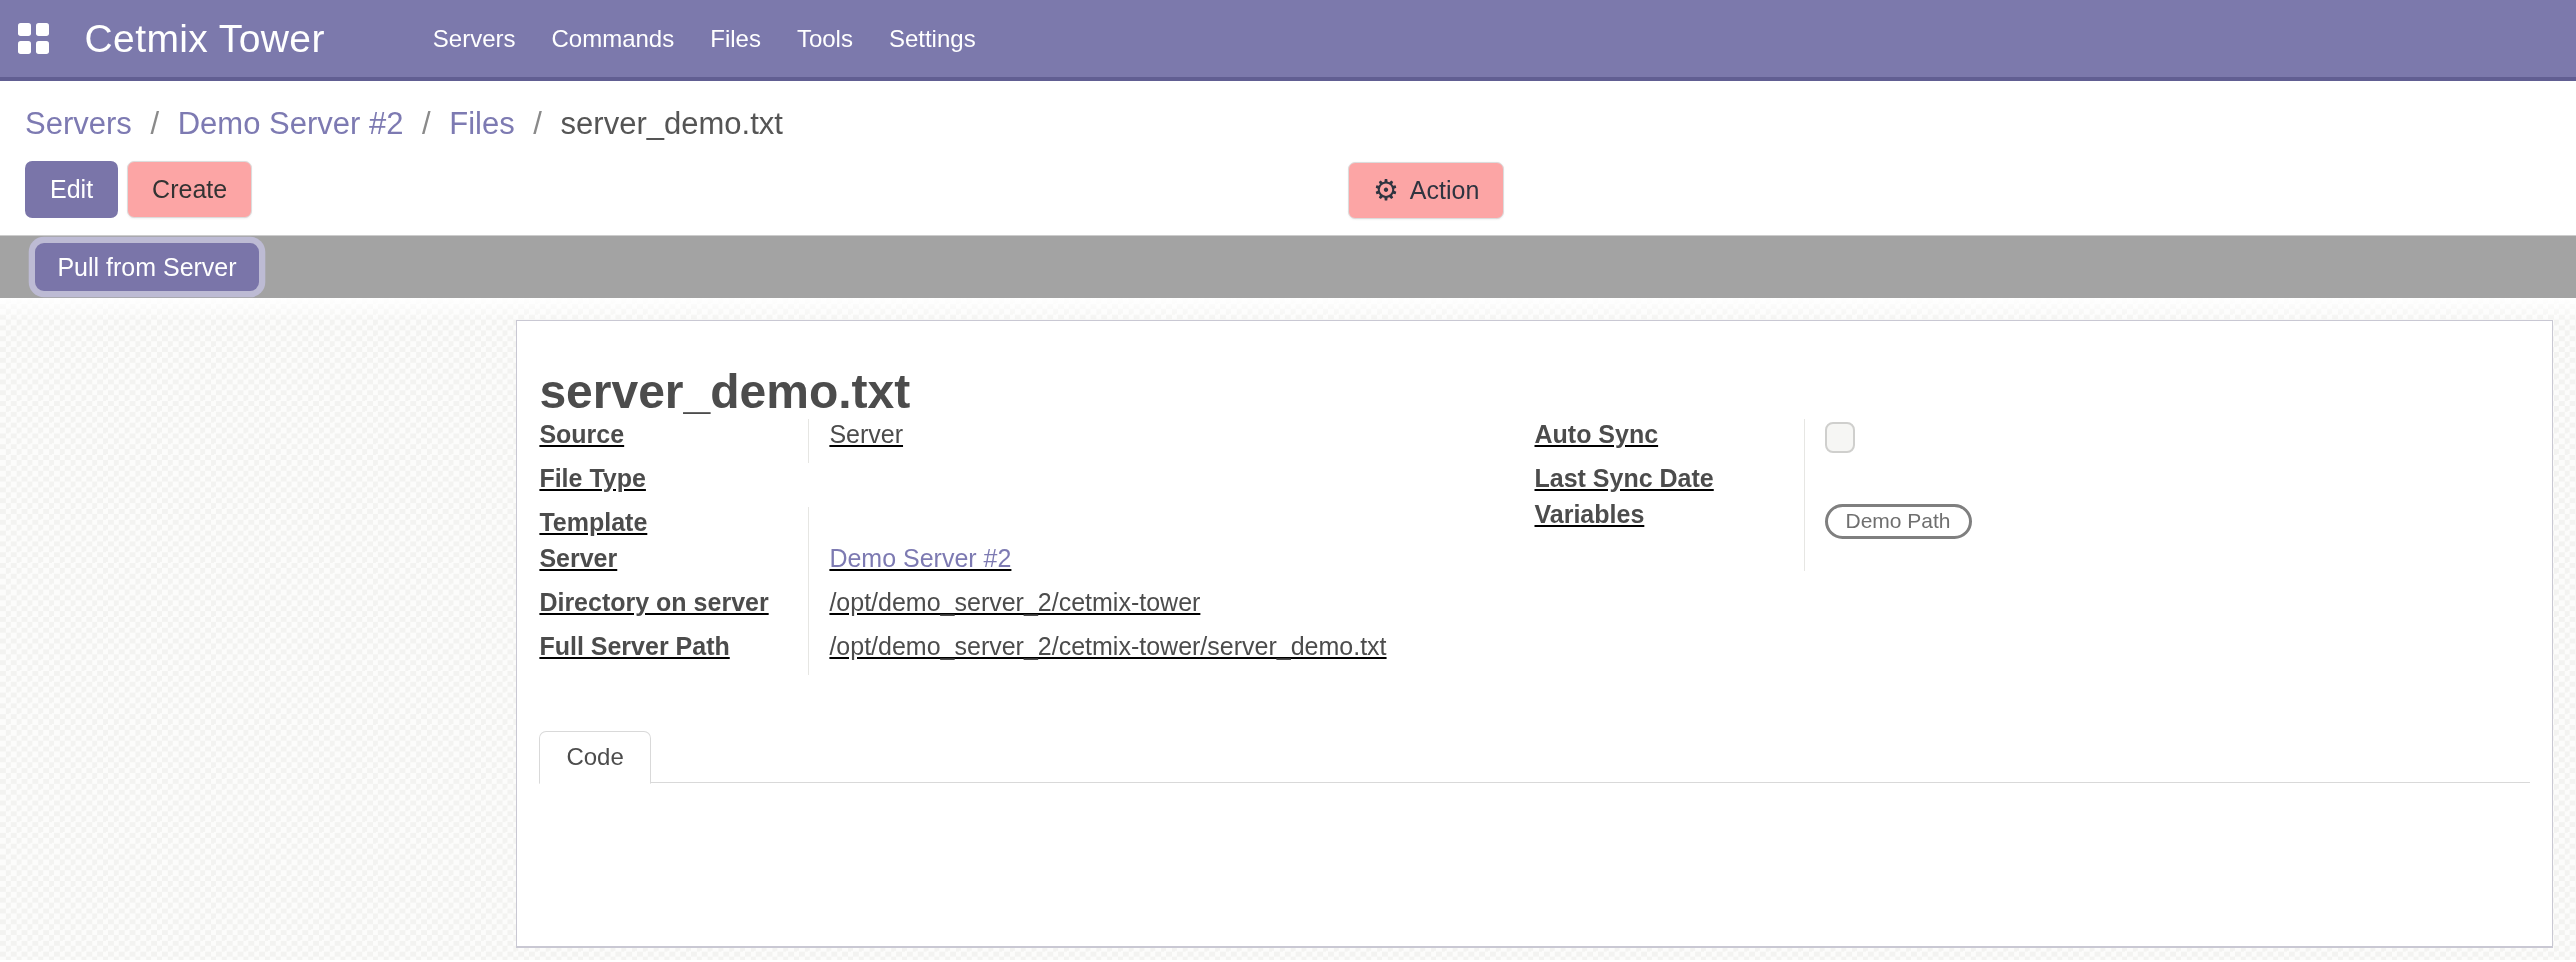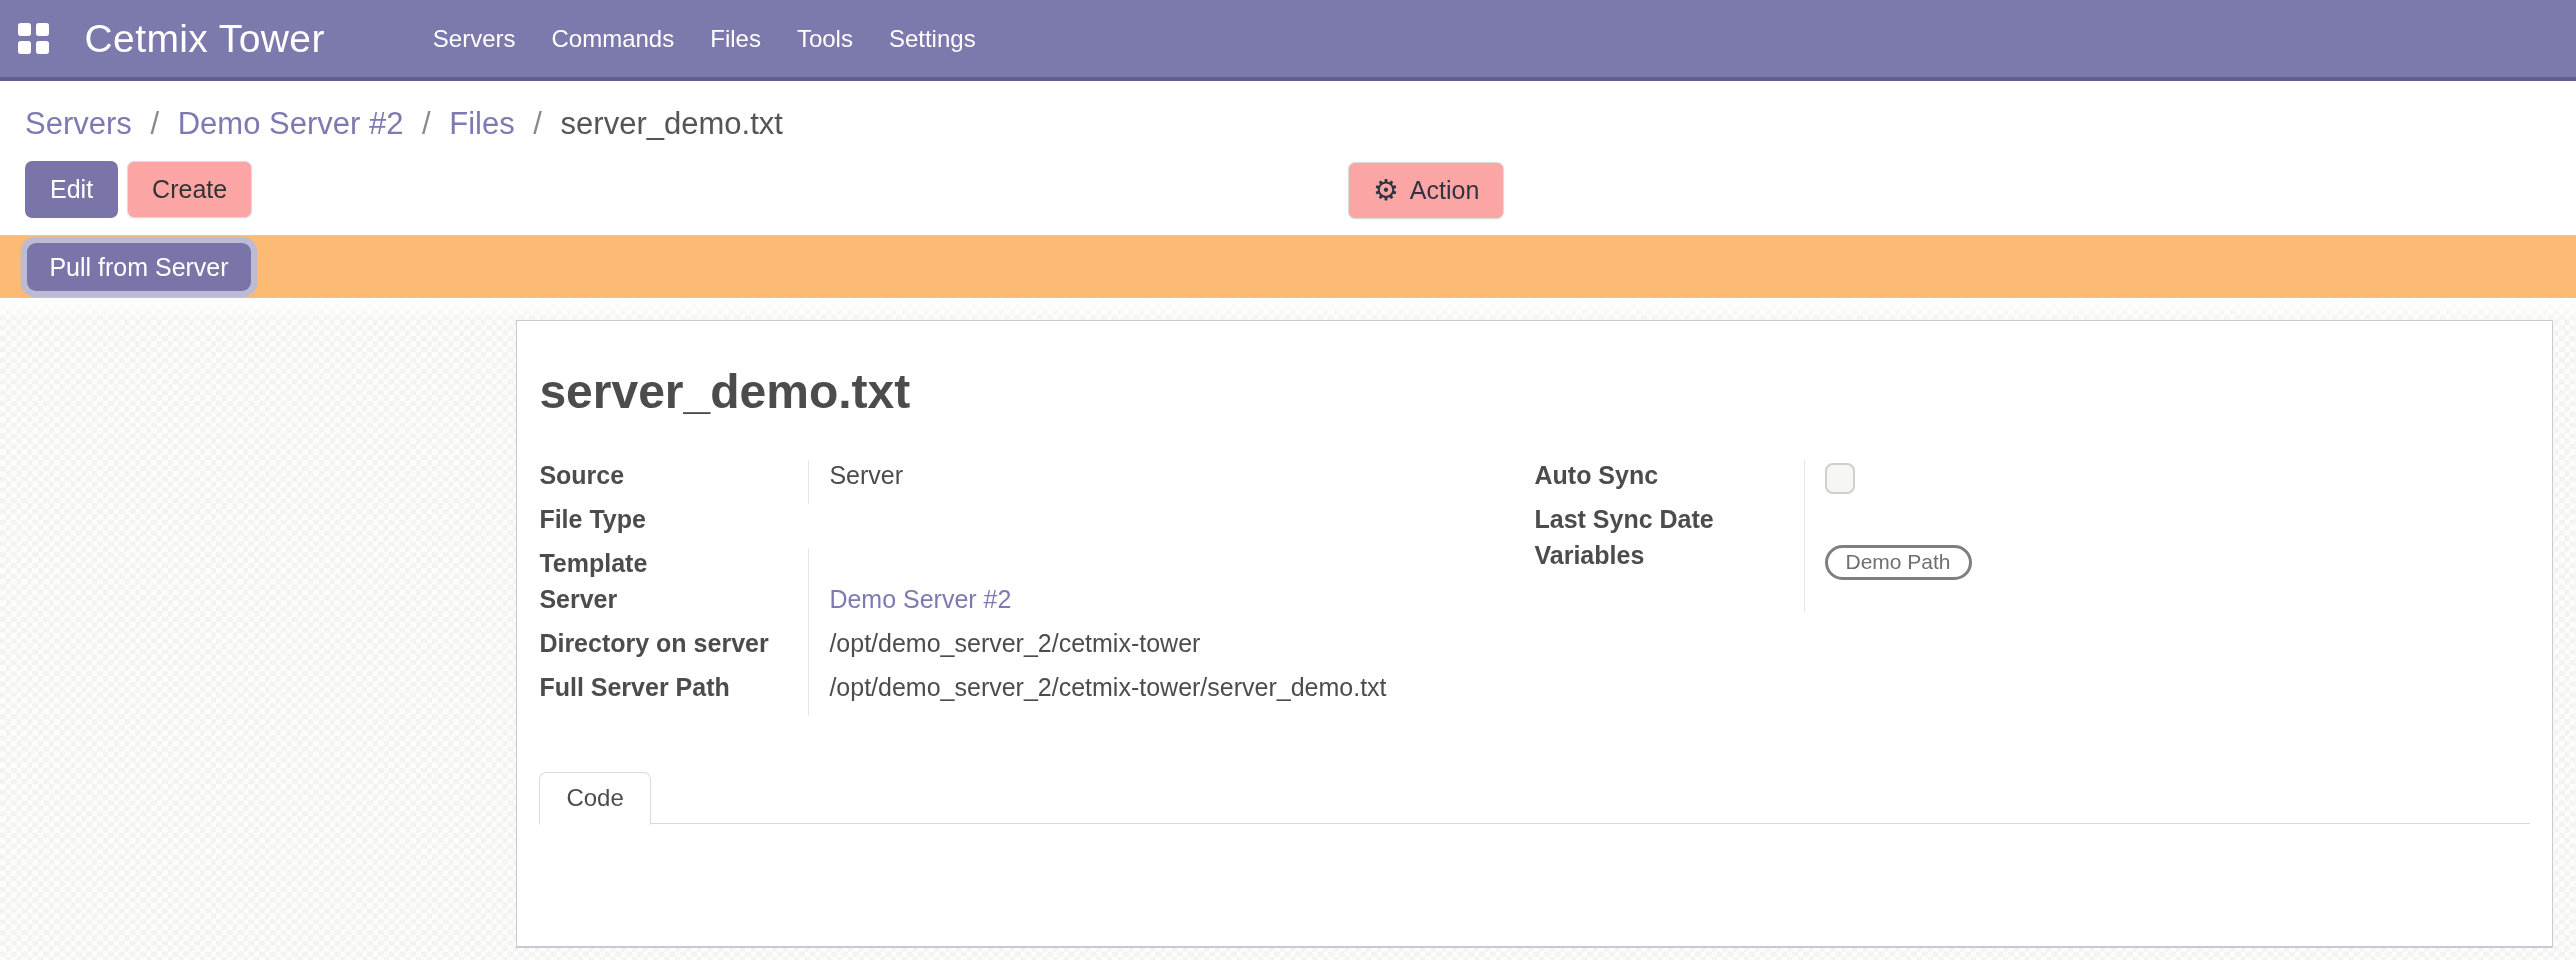--- a/index.html
+++ b/index.html
@@ -41,36 +41,36 @@
   .cp-buttons{margin-top:18px;display:flex;gap:9px;}
   .btn{font-size:25px;height:57px;padding:0 24px;border-radius:7.2px;border:1.8px solid transparent;
     display:inline-flex;align-items:center;justify-content:center;box-sizing:border-box;
     font-family:inherit;cursor:pointer;background:#fca5a5;}
   .btn-primary{background:var(--accent);color:#fff;}
   .btn-secondary{border-color:#dcdcdc;color:#333;box-shadow:0 0.9px 1.8px rgba(0,0,0,.05);}
   .action-btn{position:absolute;left:1348px;top:81px;border-color:#dcdcdc;color:var(--action-text);gap:10.8px;box-shadow:0 0.9px 1.8px rgba(0,0,0,.05);}
   .gear{font-size:29px;line-height:1;}
 
   
-  .statusbar{border-top:1.8px solid #cccccc;background:#fdba74;height:63px;display:flex;align-items:center;padding-left:18px;box-sizing:border-box;}
+  .statusbar{border-top:1.8px solid #cccccc;background:#a3a3a3;height:63px;display:flex;align-items:center;padding-left:26px;box-sizing:border-box;}
   .pull-btn{background:var(--accent);color:#fff;font-size:25px;height:48px;padding:0 22.4px;border:none;
     border-radius:9px;font-family:inherit;cursor:pointer;margin-left:9px;
     box-shadow:0 0 0 6.3px #bdbbd4;}
 
   
   .content{position:relative;height:662px;
     background-image:conic-gradient(var(--checker-a) 90deg, var(--checker-b) 90deg 180deg, var(--checker-a) 180deg 270deg, var(--checker-b) 270deg);
     background-size:10.8px 10.8px;}
   .content-fade{position:absolute;top:0;left:0;right:0;height:23px;
     background:linear-gradient(rgba(255,255,255,.95), rgba(255,255,255,0));pointer-events:none;}
   .sheet{position:absolute;left:516px;top:21.5px;width:2037px;height:628px;background:#fff;
     border:1.8px solid var(--card-border);border-bottom-width:2.7px;box-sizing:border-box;padding:0 22.4px;}
   .sheet-title{margin:43px 0 0 0;font-size:48px;font-weight:700;color:var(--text);}
 
-  .field-group{margin-top:41px;display:flex;}
+  .field-group{display:flex;text-decoration:underline;}
   .fg-col{width:50%;box-sizing:border-box;}
   .field-row{display:flex;align-items:stretch;min-height:44px;}
   .row-short{min-height:36px;}
   .row-tall{min-height:72px;}
   .f-label{width:269px;flex-shrink:0;font-weight:700;font-size:25px;color:var(--text);padding-top:1.8px;box-sizing:border-box;}
   .f-value{flex:1;border-left:1.8px solid var(--separator);padding-left:20px;font-size:25px;color:var(--text);padding-top:1.8px;}
   .value-link{color:var(--link);cursor:pointer;}
   .checkbox{width:30.5px;height:30.5px;border:2.7px solid var(--checkbox-border);border-radius:8px;
     background:var(--checkbox-bg);box-sizing:border-box;margin-top:1.8px;cursor:default;}
   .tag{display:inline-block;border:3.6px solid var(--tag-border);border-radius:897px;

